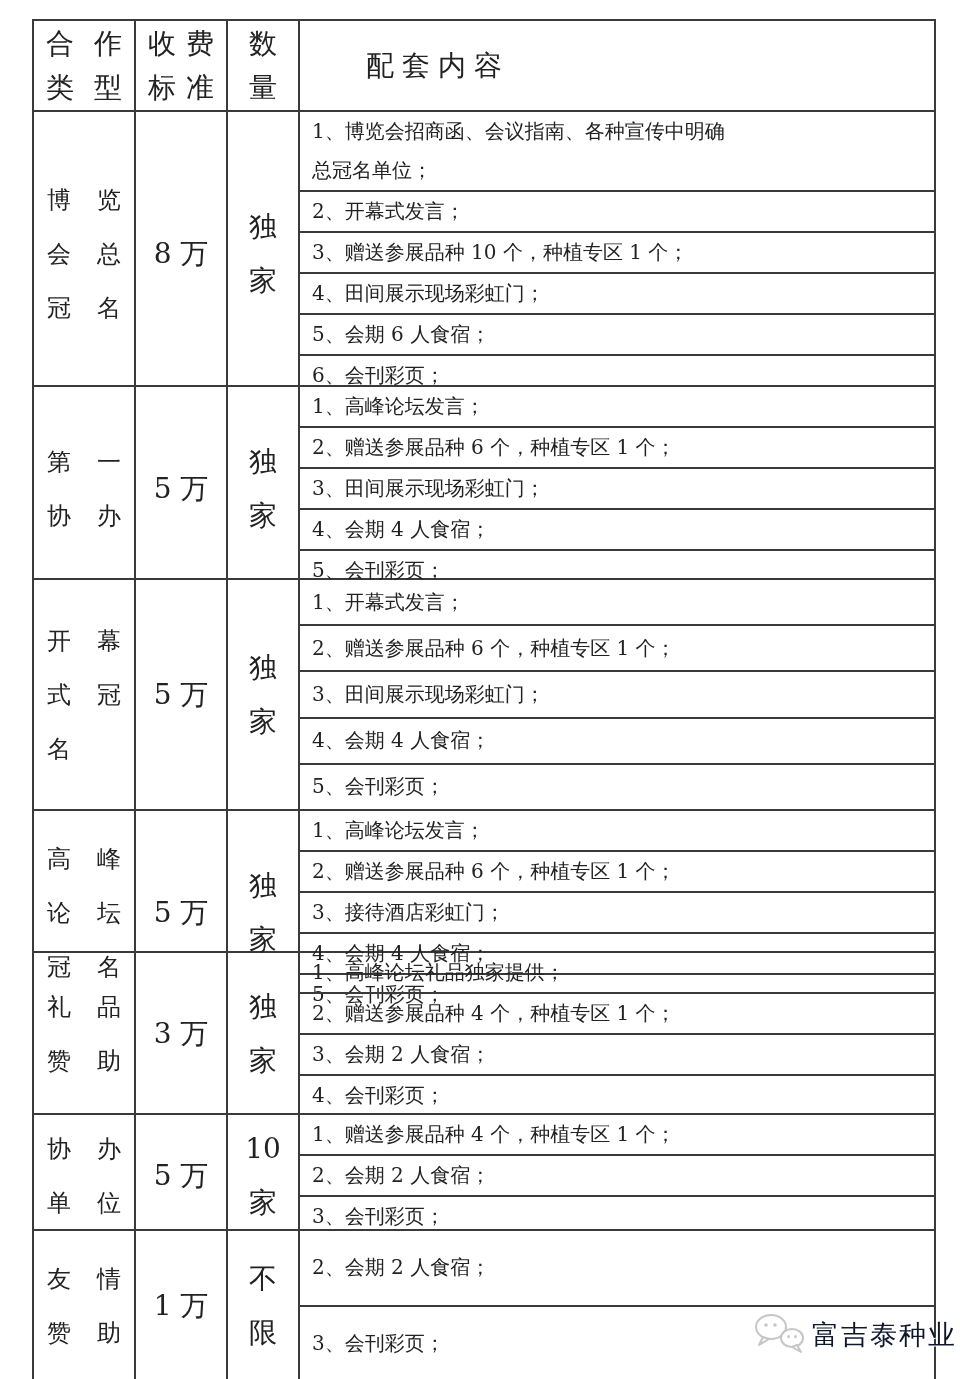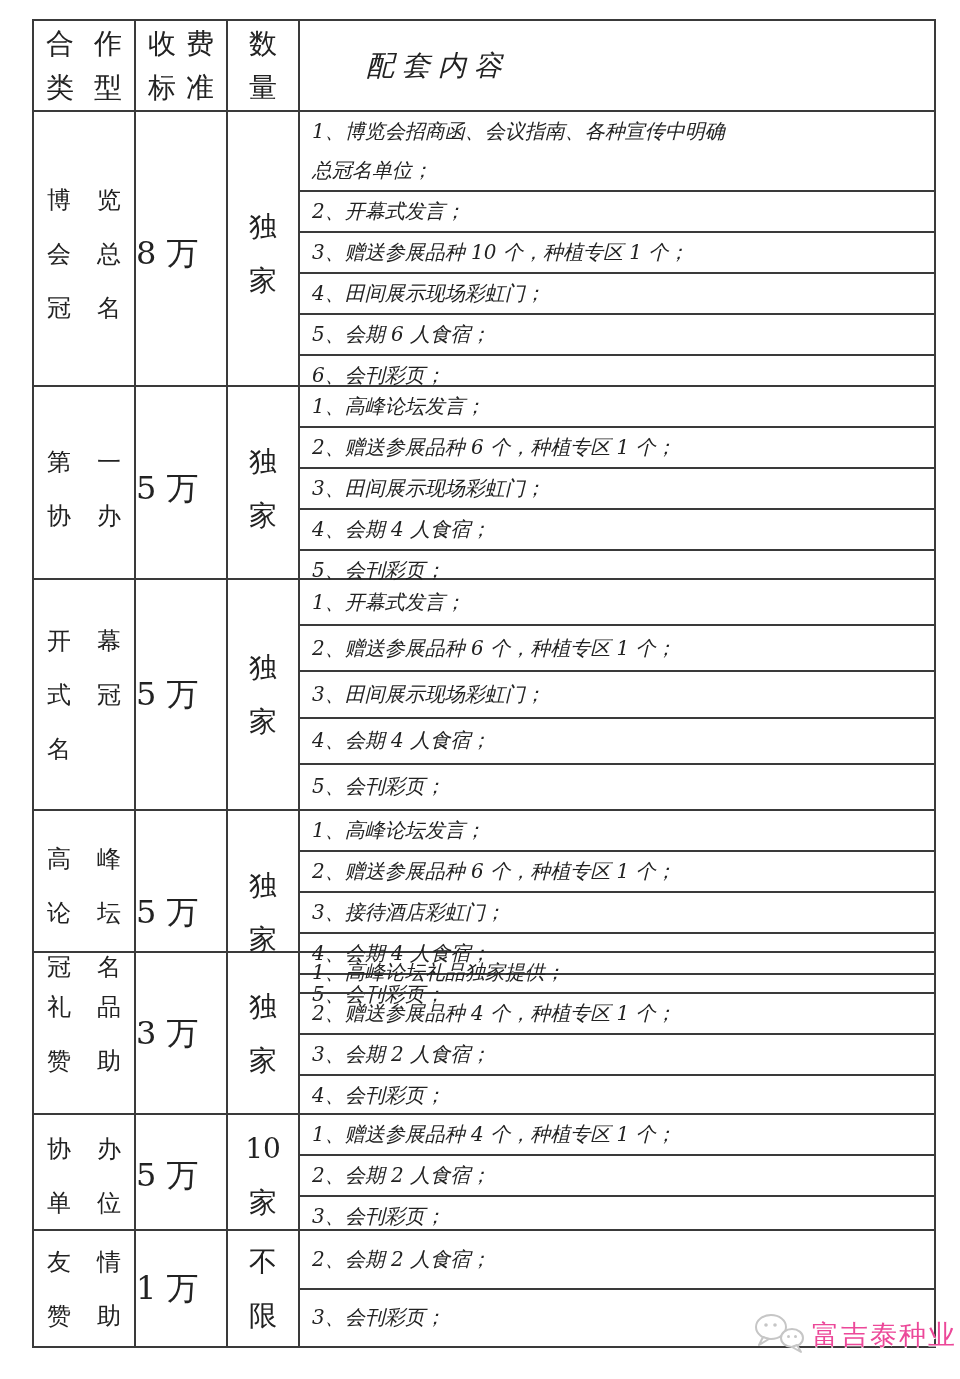--- a/index.html
+++ b/index.html
@@ -21,21 +21,21 @@
     display:grid;
     grid-template-columns:102px 92px 72px 1fr;
     box-sizing:border-box;
   }
   .row + .row{border-top:2px solid #3a3a3a;}
   .c{
     border-right:2px solid #3a3a3a;
     box-sizing:border-box;
     display:flex;flex-direction:column;justify-content:center;
   }
-  .c.last{border-right:none;font-style:italic;}
+  .c.last{border-right:none;}
   
   .hdr .c{font-size:28px;}
   .hline{
     line-height:44px;
     padding:0 12px;
     text-align:justify;
     text-align-last:justify;
   }
   .hcenter{line-height:44px;text-align:center;}
   .hcontent{
@@ -44,21 +44,21 @@
     letter-spacing:8px;
     padding-left:66px;
   }
   
   .tline{
     font-size:24px;line-height:54px;
     padding:0 13px;
     text-align:justify;
     text-align-last:justify;
   }
-  .fee{align-items:flex-start;font-size:32px;}
+  .fee{align-items:center;font-size:28px;}
   .qline{font-size:28px;line-height:54px;text-align:center;}
   
   .items{display:flex;flex-direction:column;height:100%;}
   .item{
     flex:1;
     display:flex;align-items:center;
     font-size:20px;
     line-height:39px;
     padding-left:12px;
     padding-right:6px;
@@ -69,21 +69,21 @@
   .item.tall{flex:2;}
   
   .watermark{
     position:absolute;left:752px;top:1312px;
     display:flex;align-items:center;gap:6px;
     pointer-events:none;
   }
   .wm-text{
     font-size:27px;
     letter-spacing:2px;
-    color:#ec4899;
+    color:#0f172a;
     text-shadow:0 1px 0 #ffffff;
     white-space:nowrap;
   }
 </style>
 </head>
 <body>
 
 <div class="page">
   <div class="tbl">
 
@@ -238,21 +238,21 @@
       </div>
       <div class="c last">
         <div class="items">
           <div class="item">1、赠送参展品种 4 个，种植专区 1 个；</div>
           <div class="item">2、会期 2 人食宿；</div>
           <div class="item">3、会刊彩页；</div>
         </div>
       </div>
     </div>
 
-    <div class="row" style="height:117px">
+    <div class="row" style="height:151px">
       <div class="c">
         <div class="tline">友 情</div>
         <div class="tline">赞 助</div>
       </div>
       <div class="c fee">
         <div>1 万</div>
       </div>
       <div class="c">
         <div class="qline">不</div>
         <div class="qline">限</div>

